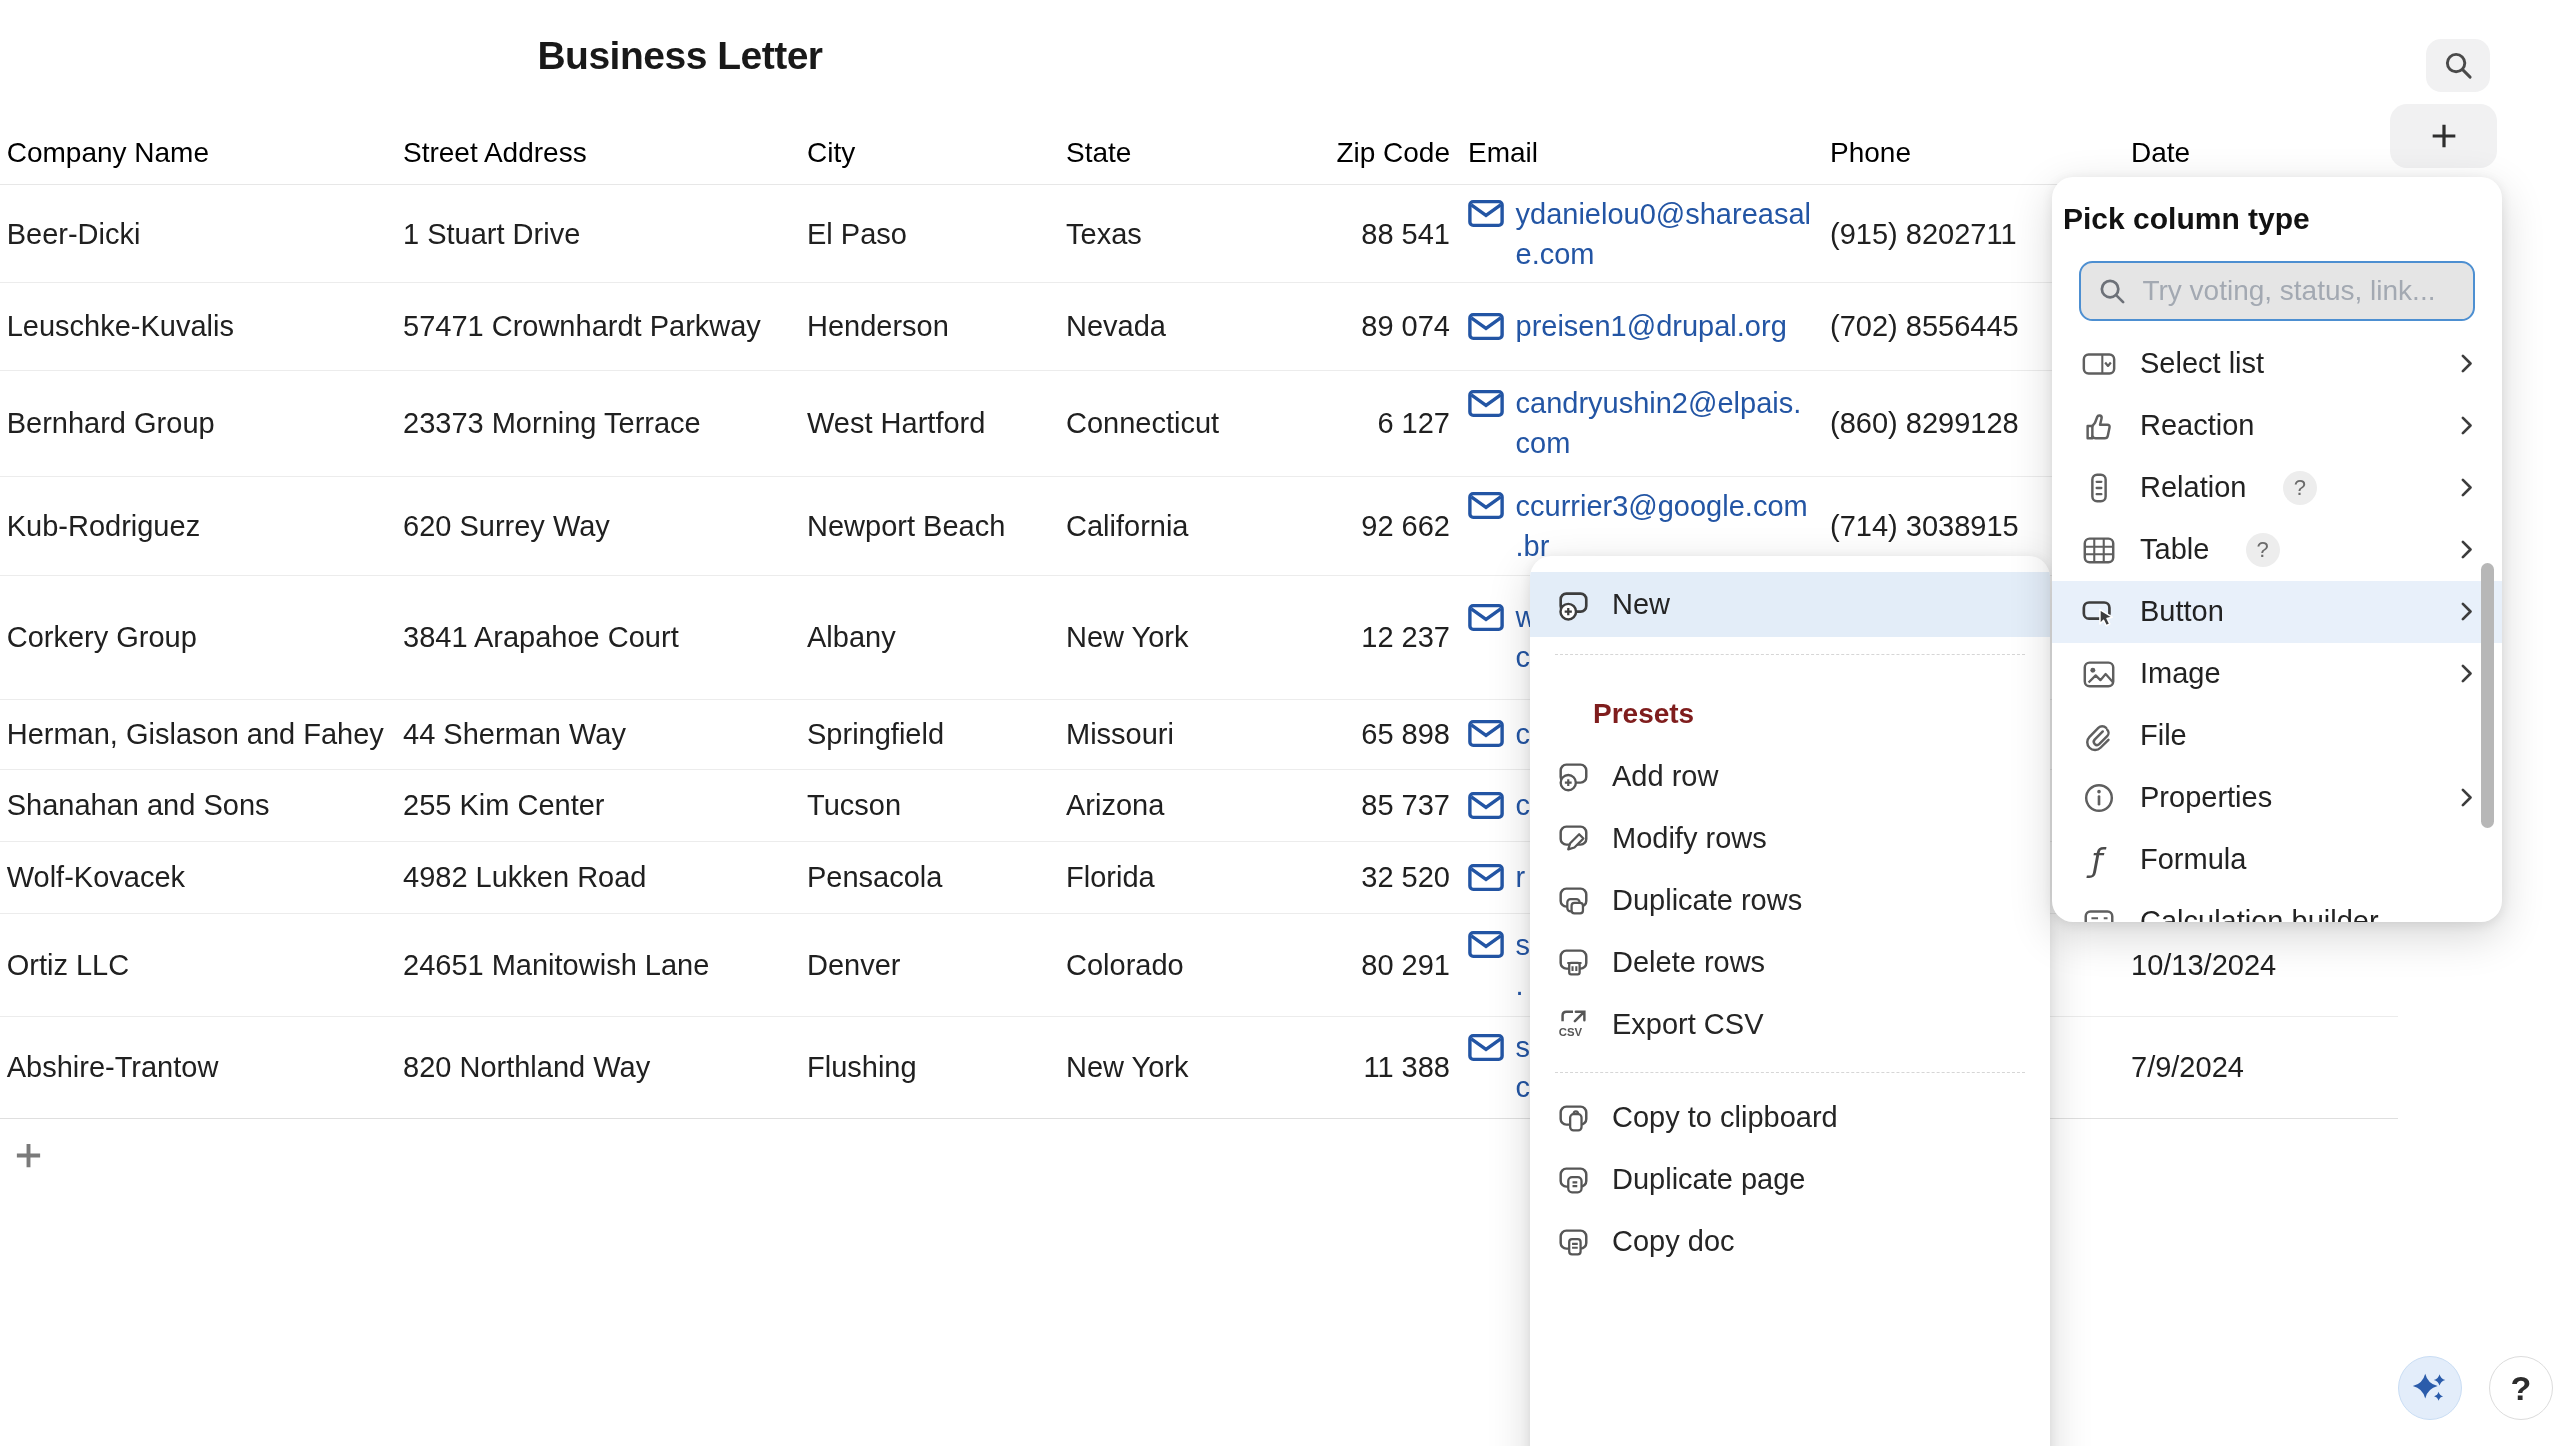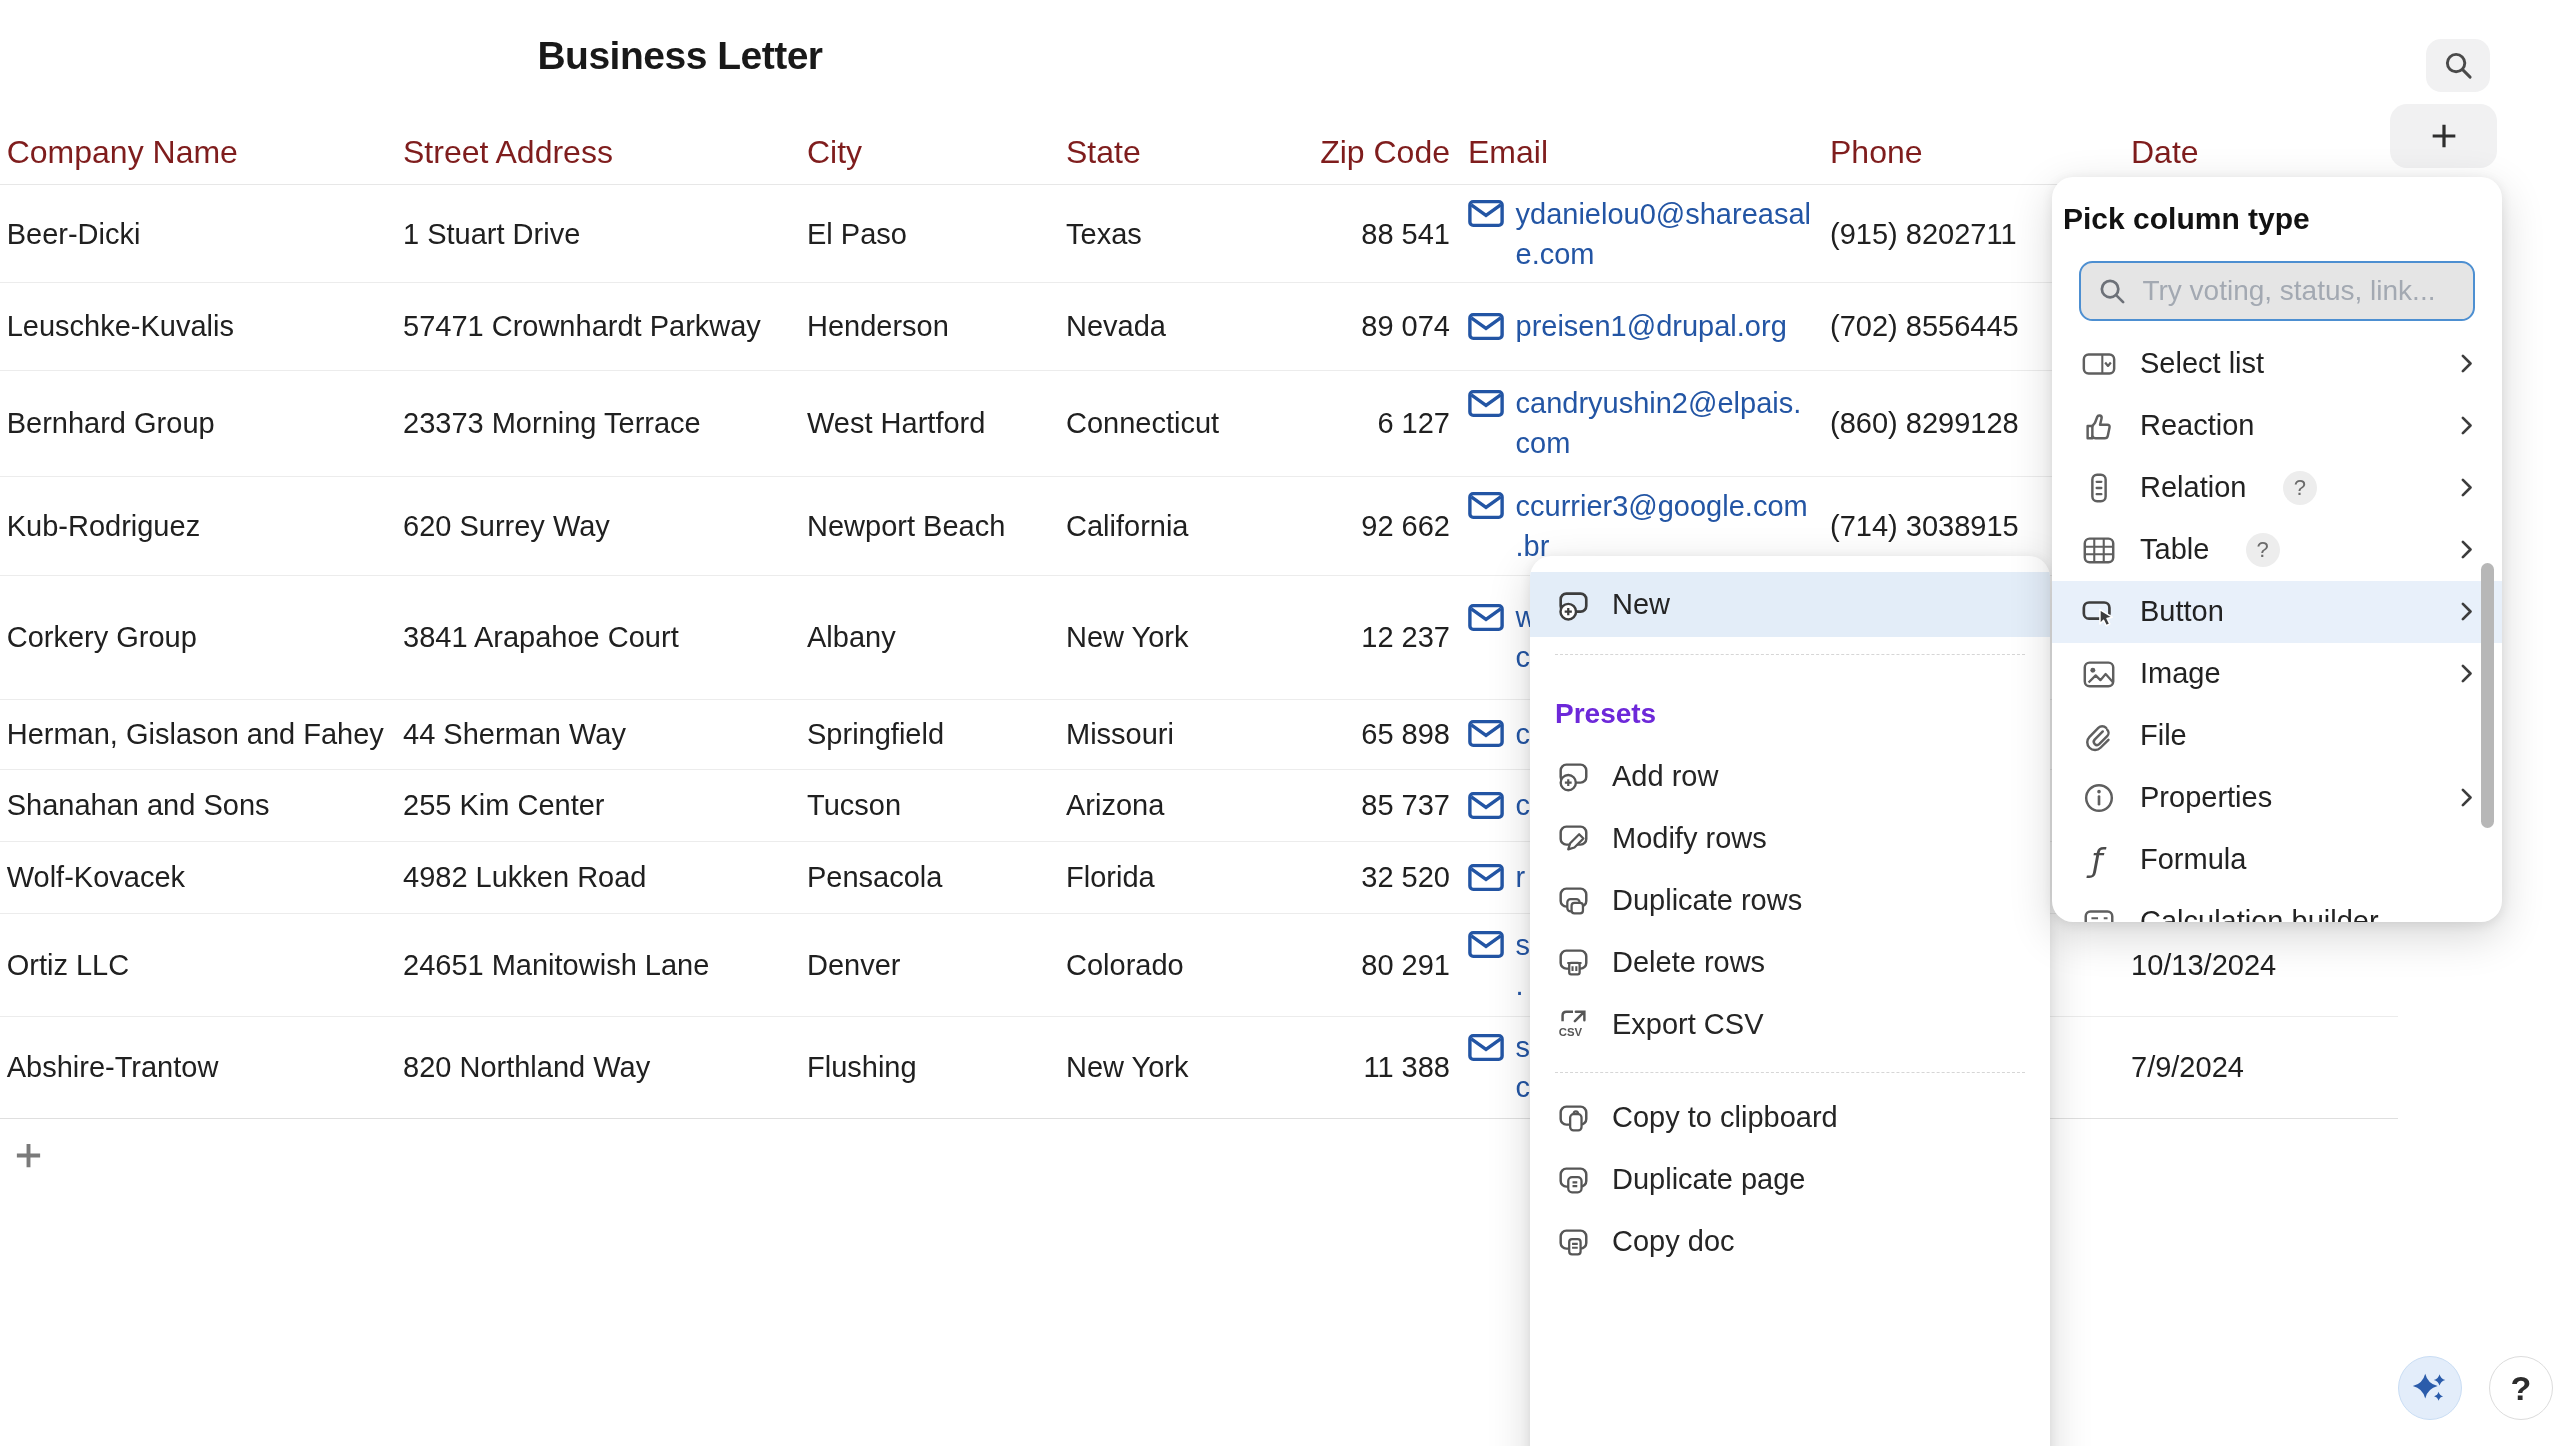--- a/index.html
+++ b/index.html
@@ -5,21 +5,21 @@
   html,body{margin:0;padding:0;background:#fff;}
   body{font-family:"Liberation Sans",sans-serif;-webkit-font-smoothing:antialiased;}
   .screen{position:relative;width:2576px;height:1447px;overflow:hidden;background:#fff;}
 
   
   .page-title{position:absolute;left:479px;top:34px;width:402px;text-align:center;
     font-size:39px;font-weight:bold;color:#191919;letter-spacing:-0.5px;}
 
   
   .thead{position:absolute;left:0;top:123px;width:2398px;height:61px;border-bottom:1.9px solid #e7e7e7;}
-  .hcell{position:absolute;top:0;height:59px;line-height:59px;font-size:32px;color:#7f1d1d;white-space:nowrap;}
+  .hcell{position:absolute;top:0;height:59px;line-height:59px;font-size:28px;color:#000000;white-space:nowrap;}
   .c-company{left:6.7px;width:383px;}
   .c-street{left:403px;width:383px;}
   .c-city{left:807px;width:244px;}
   .c-state{left:1066px;width:211px;}
   .c-zip{left:1245px;width:205px;text-align:right;}
   .c-email{left:1468px;width:356px;}
   .c-phone{left:1830px;width:287px;}
   .c-date{left:2131px;width:259px;}
 
   .trow{position:absolute;left:0;width:2398px;border-bottom:1.9px solid #ececec;}
@@ -41,21 +41,21 @@
   
   .cmenu{position:absolute;left:1530px;top:556px;width:520px;height:939px;background:#fff;
     border-radius:21px;box-shadow:0 13.4px 44px rgba(0,0,0,.16),0 2.9px 11.5px rgba(0,0,0,.08);
     padding-top:16px;box-sizing:border-box;overflow:hidden;z-index:5;}
   .citem{height:62px;display:flex;align-items:center;gap:21px;padding:0 25px;font-size:29px;
     color:#252525;cursor:pointer;white-space:nowrap;}
   .citem.newitem{height:65px;background:#e3edf8;}
   .cicon{flex:0 0 36px;height:36px;display:flex;align-items:center;justify-content:center;}
   .dash{border-top:1.9px dashed #d6d6d6;margin:17px 25px 0 25px;}
   .csection{margin-top:42px;height:33px;line-height:33px;padding:0 25px;font-size:28px;
-    font-weight:bold;color:#6d28d9;}
+    font-weight:bold;color:#7f1d1d;margin-left:38px;}
   .cgroup{margin-top:15.3px;}
   .cfooter{margin-top:13.4px;}
 
   
   .panel{position:absolute;left:2052px;top:177px;width:450px;height:745px;background:#fff;
     border-radius:21px;box-shadow:0 13.4px 44px rgba(0,0,0,.16),0 2.9px 11.5px rgba(0,0,0,.08);
     box-sizing:border-box;padding-top:23px;overflow:hidden;z-index:6;}
   .pheading{height:38px;line-height:38px;padding:0 11px;font-size:30px;font-weight:bold;color:#121212;}
   .searchbox{margin:23px 27px 0 27px;height:56px;border:2.4px solid #4d8fd1;border-radius:13.4px;
     display:flex;align-items:center;gap:13.4px;padding:0 17px;background:#e5e5e5;}

